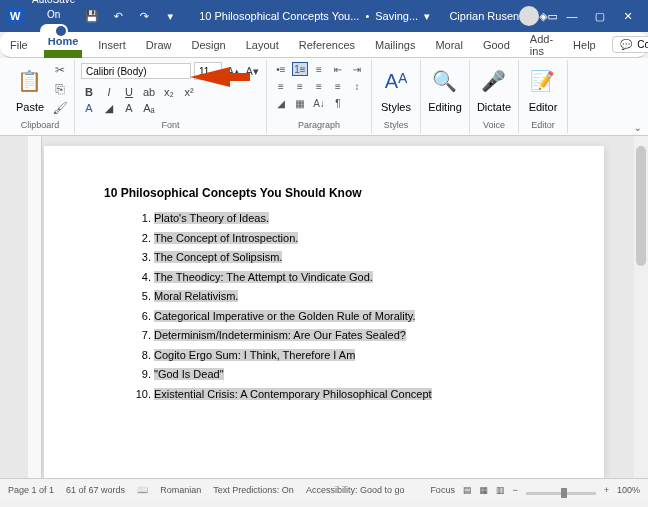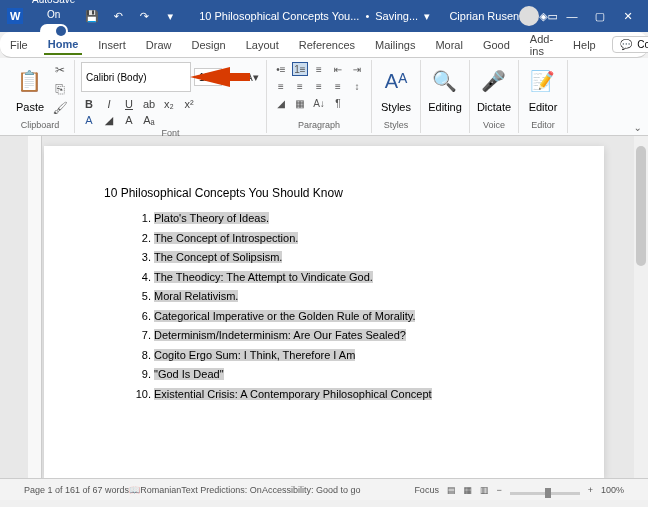--- a/index.html
+++ b/index.html
@@ -11,58 +11,58 @@
 .switch { width: 28px; height: 14px; background: #fff; border-radius: 7px; position: relative; }
 .switch::after { content: ""; position: absolute; width: 10px; height: 10px; background: #2b579a; border-radius: 50%; right: 2px; top: 2px; }
 .tb-buttons { display: flex; gap: 8px; align-items: center; }
 .tb-doc { flex: 1; text-align: center; font-size: 11px; display: flex; align-items: center; justify-content: center; gap: 6px; }
 .tb-right { display: flex; align-items: center; }
 .avatar { width: 20px; height: 20px; border-radius: 50%; background: #ddd; display: inline-block; }
 .winbtn { width: 28px; height: 20px; display: flex; align-items: center; justify-content: center; }
 
 .menubar { height: 26px; background: #fff; display: flex; align-items: center; padding: 0 6px; gap: 12px; border-bottom: 1px solid #ccc; border-radius: 11px; }
 .menu-item { font-size: 11px; color: #444; cursor: pointer; padding: 3px 4px; }
-.menu-item.active { color: #2b579a; border-bottom: 2px solid #4d7c0f; font-weight: 600; }
+.menu-item.active { color: #2b579a; border-bottom: 8px solid #4d7c0f; font-weight: 600; }
 .menu-right { margin-left: auto; display: flex; gap: 6px; align-items: center; }
 .pill-btn { border: 1px solid #ccc; border-radius: 4px; padding: 2px 8px; font-size: 10px; display: flex; align-items: center; gap: 4px; background: #fff; }
 
 .ribbon { height: 78px; background: #fafbfc; display: flex; border-bottom: 1px solid #ccc; padding: 2px 6px; position: relative; }
 .ribbon-group { display: flex; flex-direction: column; align-items: center; border-right: 1px solid #ddd; padding: 2px 6px; }
 .ribbon-group:last-child { border-right: none; }
 .rg-content { display: flex; gap: 4px; flex: 1; align-items: flex-start; }
 .rg-label { font-size: 9px; color: #666; margin-top: auto; padding-bottom: 1px; }
 .big-btn { display: flex; flex-direction: column; align-items: center; justify-content: center; width: 36px; height: 58px; }
 .big-btn .glyph { font-size: 20px; color: #2b579a; }
 .big-btn .lbl { font-size: 11px; margin-top: 8px; }
 .icon-col { display: flex; flex-direction: column; gap: 3px; }
 .icon-sm { width: 16px; height: 16px; display: flex; align-items: center; justify-content: center; font-size: 12px; color: #555; }
 .font-row { display: flex; gap: 3px; align-items: center; margin-bottom: 4px; }
-.font-name { border: 1px solid #ccc; width: 110px; height: 30px; font-size: 10px; padding: 0 4px; display: flex; align-items: center; background: #fff; }
+.font-name { border: 1px solid #ccc; width: 110px; height: 16px; font-size: 10px; padding: 0 4px; display: flex; align-items: center; background: #fff; }
 .font-size { border: 1px solid #ccc; width: 28px; height: 18px; font-size: 10px; padding: 0 4px; display: flex; align-items: center; background: #fff; }
 .fmt-row { display: flex; gap: 4px; }
 .fmt-btn { width: 16px; height: 16px; display: flex; align-items: center; justify-content: center; font-size: 11px; color: #444; }
 .para-block { display: flex; flex-direction: column; gap: 3px; }
 .para-row { display: flex; gap: 3px; }
 .pbtn { width: 16px; height: 14px; display: flex; align-items: center; justify-content: center; font-size: 10px; color: #555; border: 1px solid transparent; }
 .pbtn.hl { background: #cde; border: 1px solid #2b579a; }
 .corner { position: absolute; right: 6px; bottom: 2px; font-size: 10px; color: #666; }
 
 .arrow { position: absolute; left: 190px; top: 62px; z-index: 50; pointer-events: none; }
 
 .doc-area { height: 342px; background: #e8e8e8; display: flex; justify-content: center; overflow: hidden; position: relative; padding-top: 10px; }
 .page { width: 560px; background: #fff; box-shadow: 0 2px 8px rgba(0,0,0,0.15); padding: 40px 60px; font-family: Calibri, sans-serif; font-size: 11px; color: #000; }
-.page h1 { font-size: 12px; font-weight: normal; margin-bottom: 10px; }
+.page h1 { font-size: 12px; font-weight: bold; margin-bottom: 10px; }
 .page ol { margin-left: 50px; }
 .page ol li { margin-bottom: 3px; line-height: 1.5; }
 .page ol li .sel { background: #d0d0d0; }
 .rulerV { position: absolute; left: 28px; top: 0; width: 14px; height: 100%; background: #f8f8f8; border-right: 1px solid #ccc; }
 .scrollV { position: absolute; right: 0; top: 0; width: 14px; height: 100%; background: #f0f0f0; }
 .scrollV .thumb { position: absolute; right: 2px; top: 10px; width: 10px; height: 120px; background: #c8c8c8; border-radius: 5px; }
 
-.statusbar { height: 22px; background: #f3f3f3; border-top: 1px solid #ccc; display: flex; align-items: center; padding: 0 24px; font-size: 9px; color: #555; gap: 0; }
+.statusbar { height: 22px; background: #f3f3f3; border-top: 1px solid #ccc; display: flex; align-items: center; padding: 0 8px; font-size: 9px; color: #555; gap: 12px; }
 .sb-right { margin-left: auto; display: flex; gap: 8px; align-items: flex-end; }
 .zoom-slider { width: 70px; height: 3px; background: #ccc; position: relative; }
 .zoom-slider::after { content: ""; position: absolute; width: 6px; height: 10px; background: #888; left: 35px; top: -4px; }
 </style>
 </head>
 <body>
 
 <div class="titlebar">
   <span class="tb-icon">
       <svg width="16" height="16">

